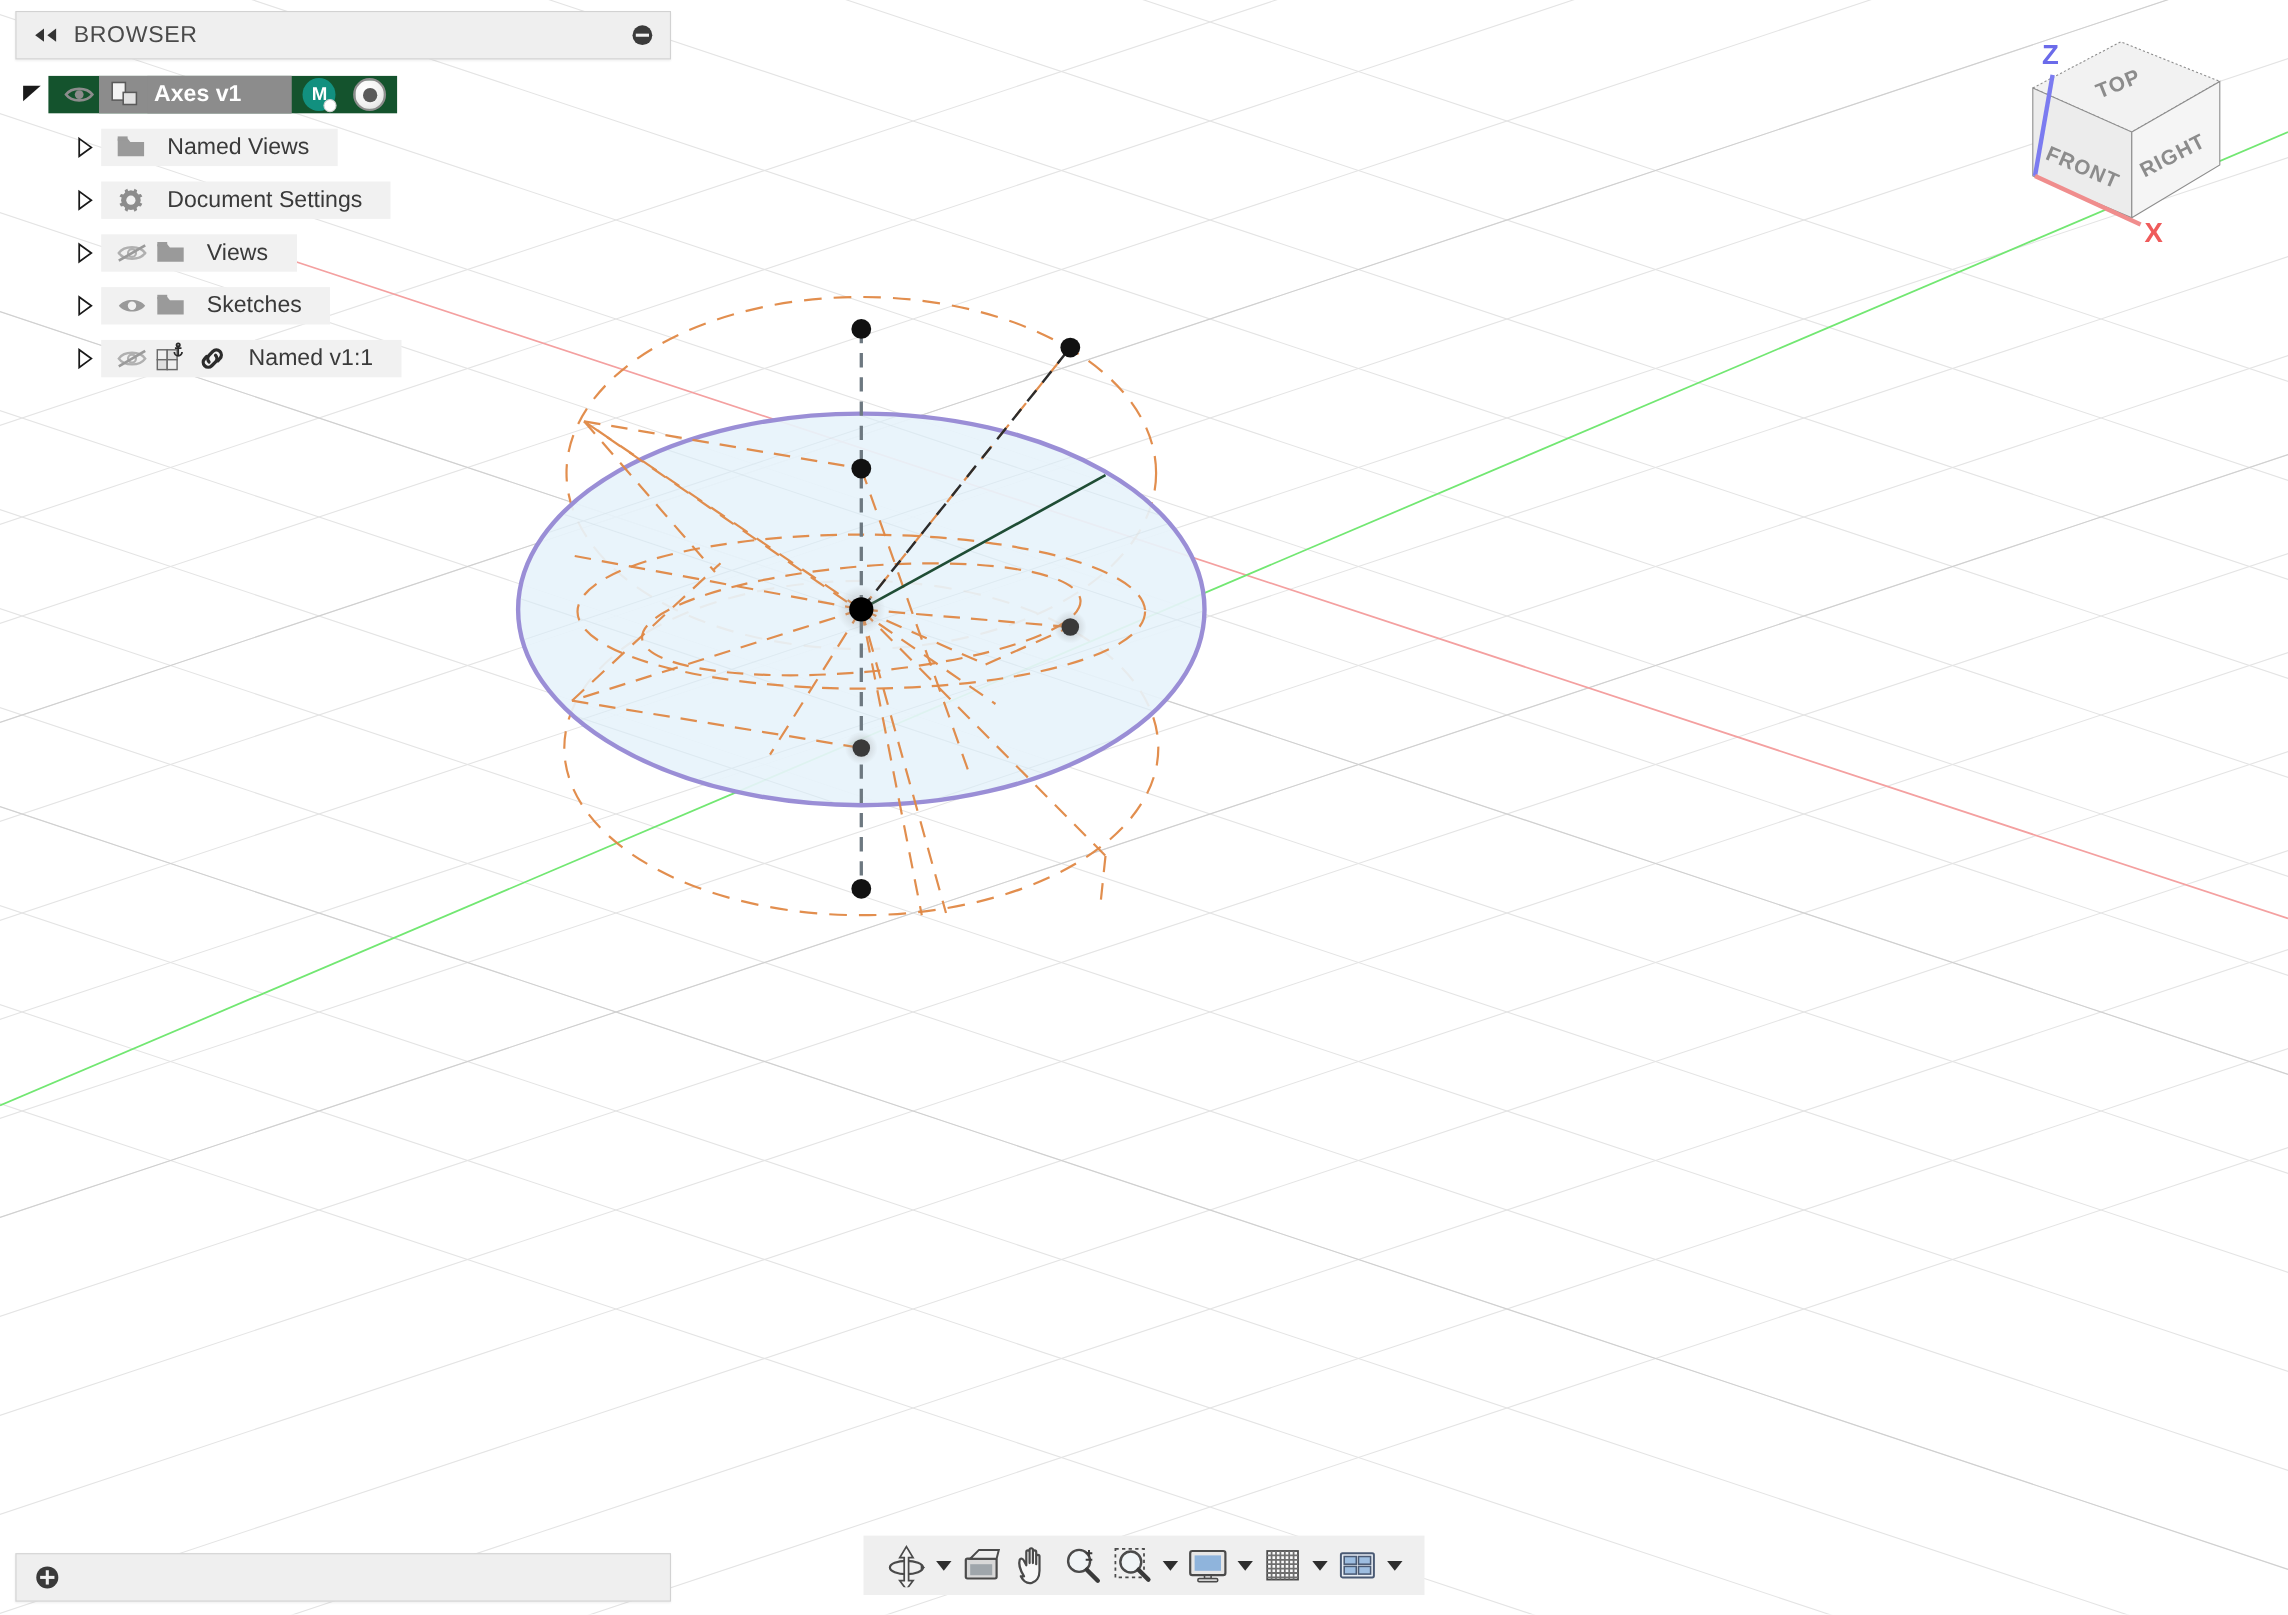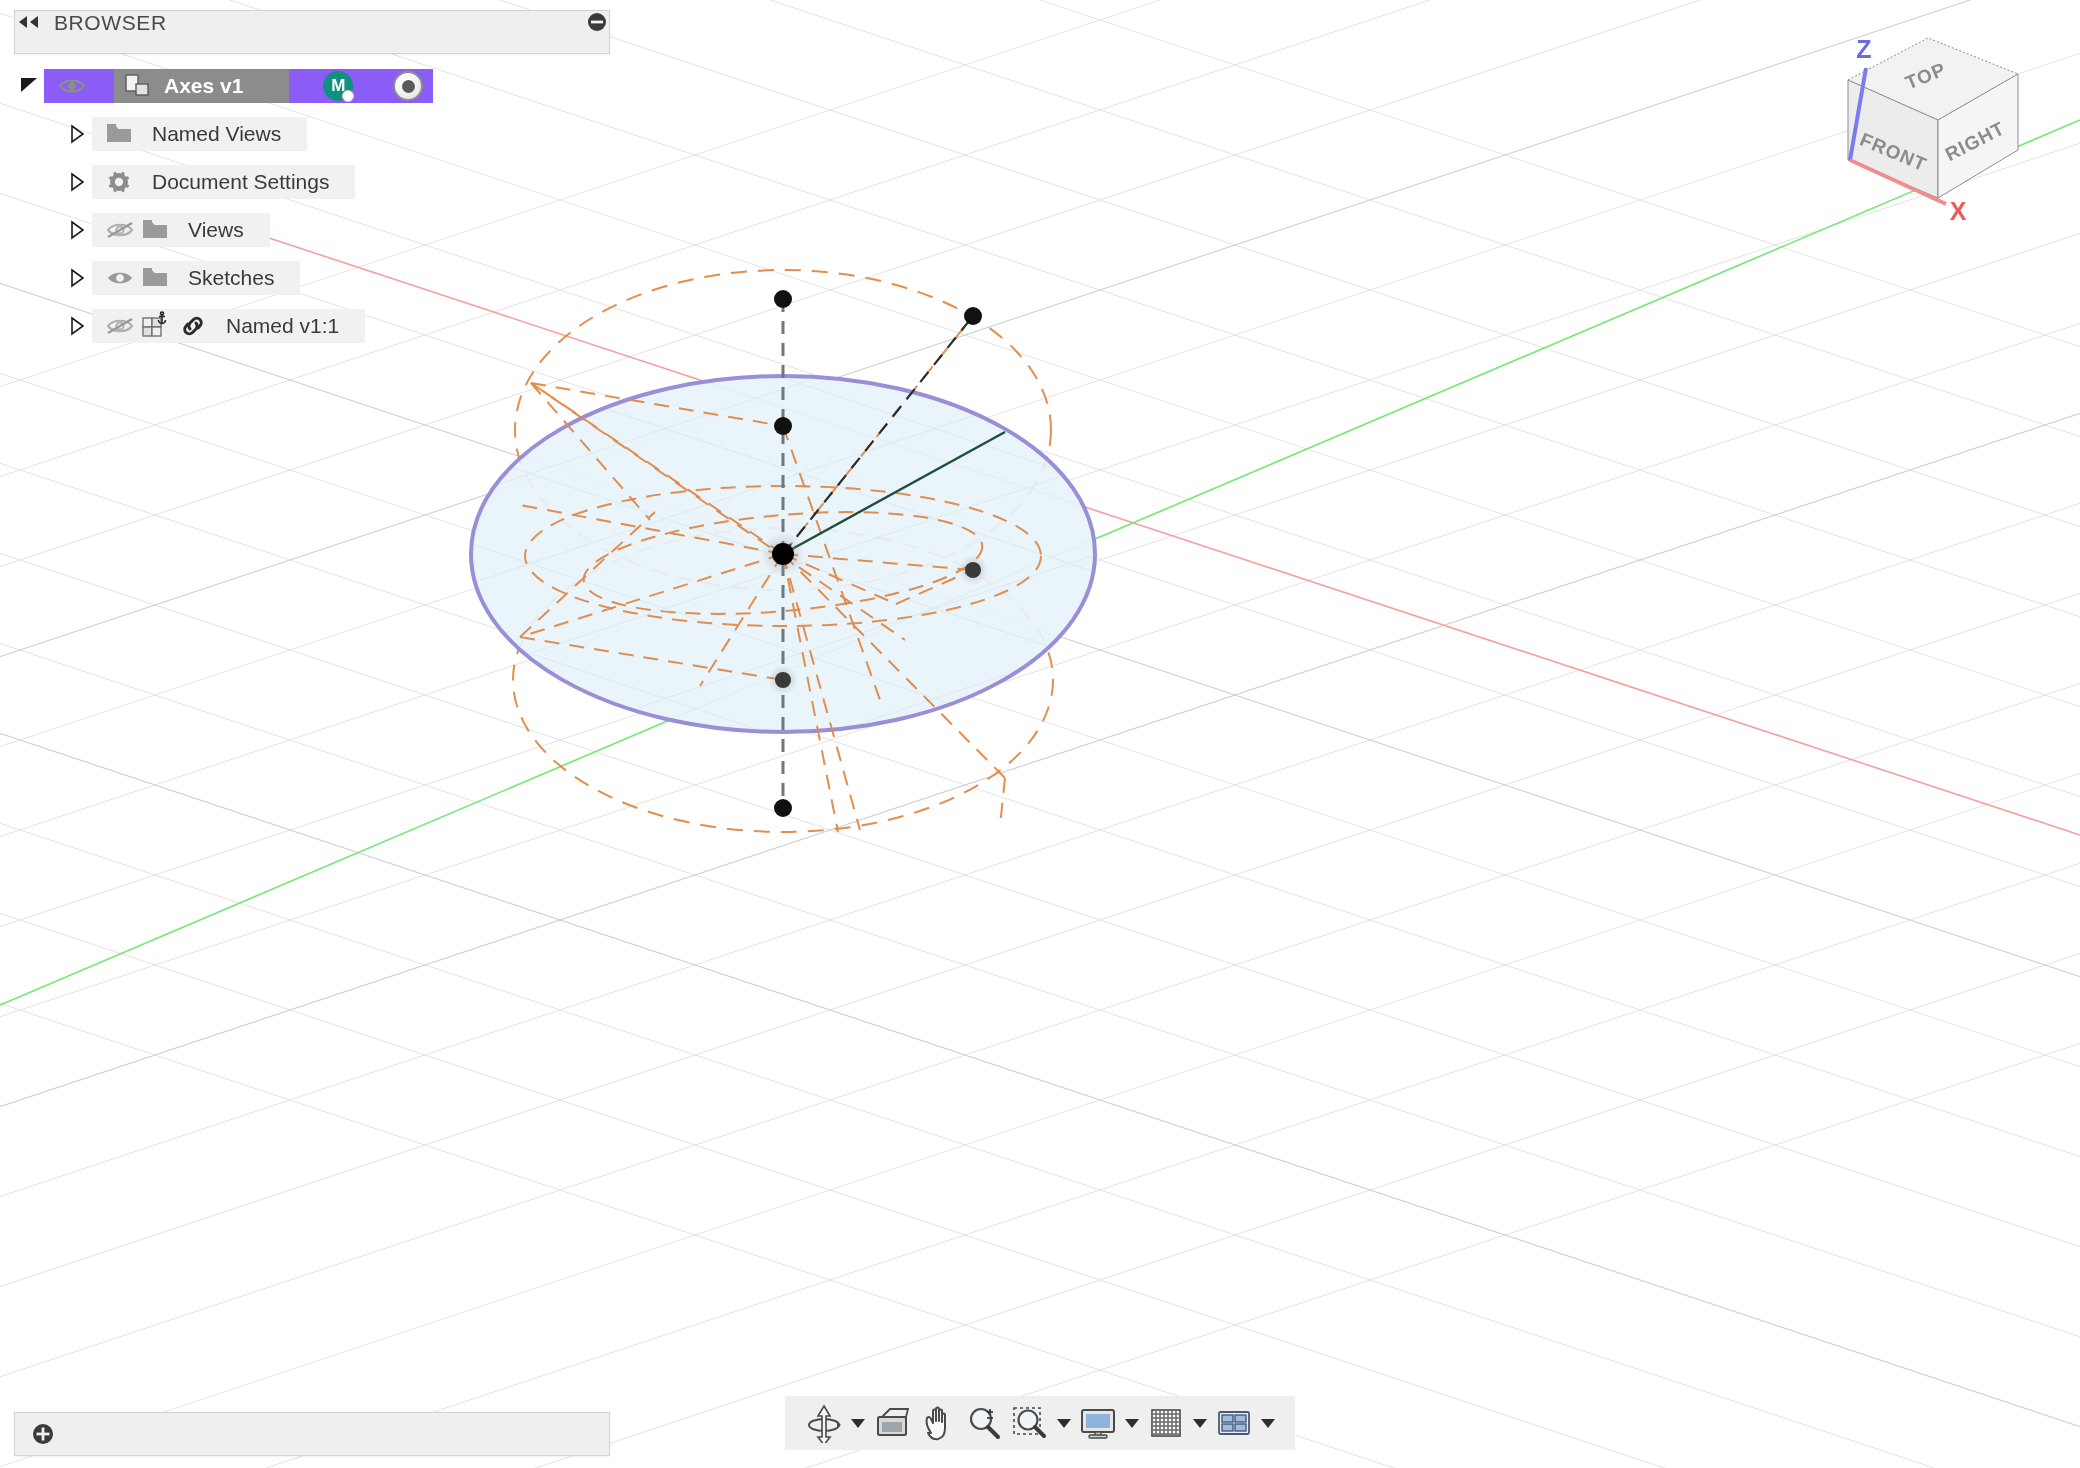--- a/index.html
+++ b/index.html
@@ -37,22 +37,22 @@
     left: 14px;
     top: 10px;
     width: 596px;
     z-index: 20;
   }
   .panel-header {
     height: 44px;
     background: #efefef;
     border: 1px solid #d2d2d2;
     display: flex;
-    align-items: flex-start;
-    padding: 0 1px;
+    align-items: center;
+    padding: 0 14px;
     box-sizing: border-box;
     box-shadow: 0 1px 2px rgba(0,0,0,0.06);
   }
   .panel-header .collapse-arrows {
     width: 26px; height: 22px;
     display: flex; align-items: center; justify-content: center;
     margin-right: 12px;
     cursor: pointer;
   }
   .panel-title {
@@ -87,21 +87,21 @@
     cursor: pointer;
   }
   .row-chip {
     display: inline-flex;
     align-items: center;
     height: 34px;
     background: #f1f1f1;
     padding: 0 16px 0 10px;
     box-sizing: border-box;
   }
-  .row-chip.root { background: #8b5cf6; padding-right: 10px; gap: 24px; }
+  .row-chip.root { background: #14532d; padding-right: 10px; }
   .eye-slot {
     width: 36px; height: 30px;
     display: flex; align-items: center; justify-content: center;
     flex: 0 0 36px;
     cursor: pointer;
   }
   .icon-slot {
     width: 34px; height: 30px;
     display: flex; align-items: center; justify-content: center;
     flex: 0 0 34px;

